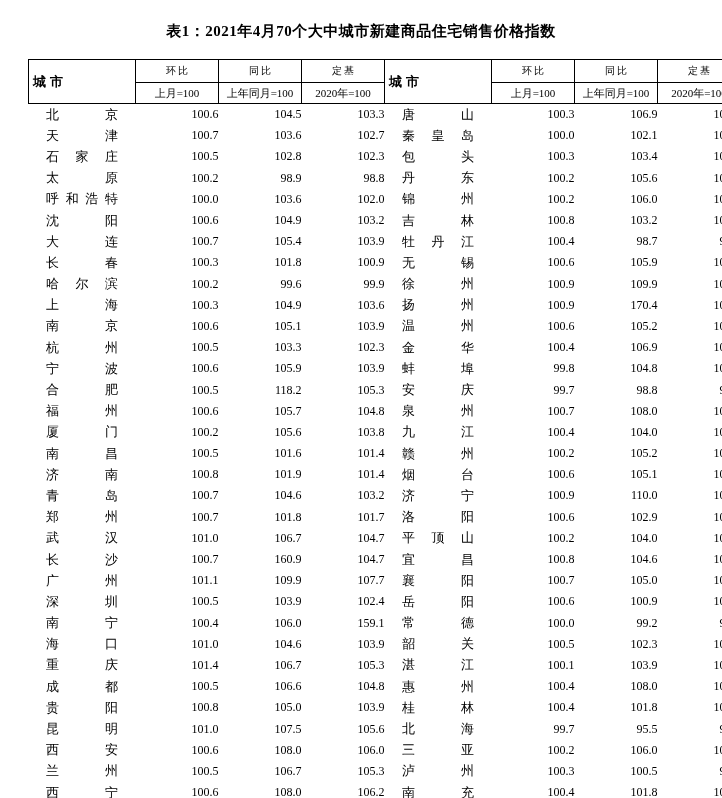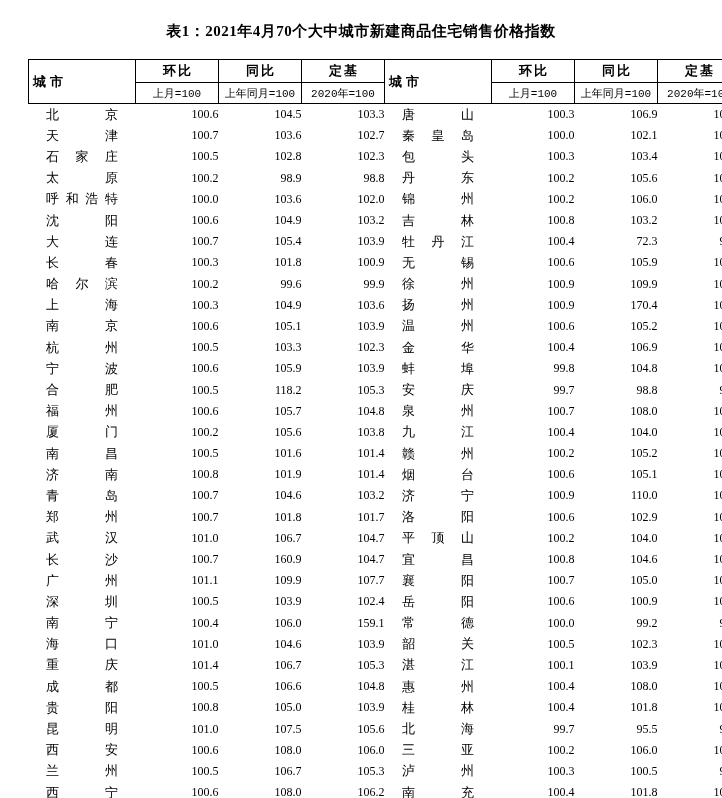--- a/index.html
+++ b/index.html
@@ -50,31 +50,31 @@
 
   .hdr-city {
     font-weight: bold;
     font-size: 13px;
     vertical-align: middle;
     letter-spacing: 4px;
     text-indent: 4px;
   }
   .hdr-top {
     text-align: center;
-    font-weight: bold;
-    font-size: 13px;
+    font-weight: normal;
+    font-size: 10px;
     height: 22px;
     letter-spacing: 2px;
     text-indent: 2px;
   }
   .hdr-sub {
     text-align: center;
     font-size: 11px;
     height: 20px;
-    font-family: Liberation Mono, monospace;
+    font-family: Liberation Serif, serif;
   }
   td.city {
     text-align: center;
     font-size: 13px;
     height: 21.2px;
     border-left: none;
     border-right: none;
     border-top: none;
     border-bottom: none;
     padding: 0 6px;
@@ -197,21 +197,21 @@
             <td class="num">103.2</td>
             <td class="num">102.5</td>
           </tr>
           <tr>
             <td class="city"><span class="cname">大　连</span></td>
             <td class="num">100.7</td>
             <td class="num">105.4</td>
             <td class="num">103.9</td>
             <td class="city"><span class="cname">牡丹江</span></td>
             <td class="num">100.4</td>
-            <td class="num">72.3</td>
+            <td class="num">98.7</td>
             <td class="num">98.9</td>
           </tr>
           <tr>
             <td class="city"><span class="cname">长　春</span></td>
             <td class="num">100.3</td>
             <td class="num">101.8</td>
             <td class="num">100.9</td>
             <td class="city"><span class="cname">无　锡</span></td>
             <td class="num">100.6</td>
             <td class="num">105.9</td>

